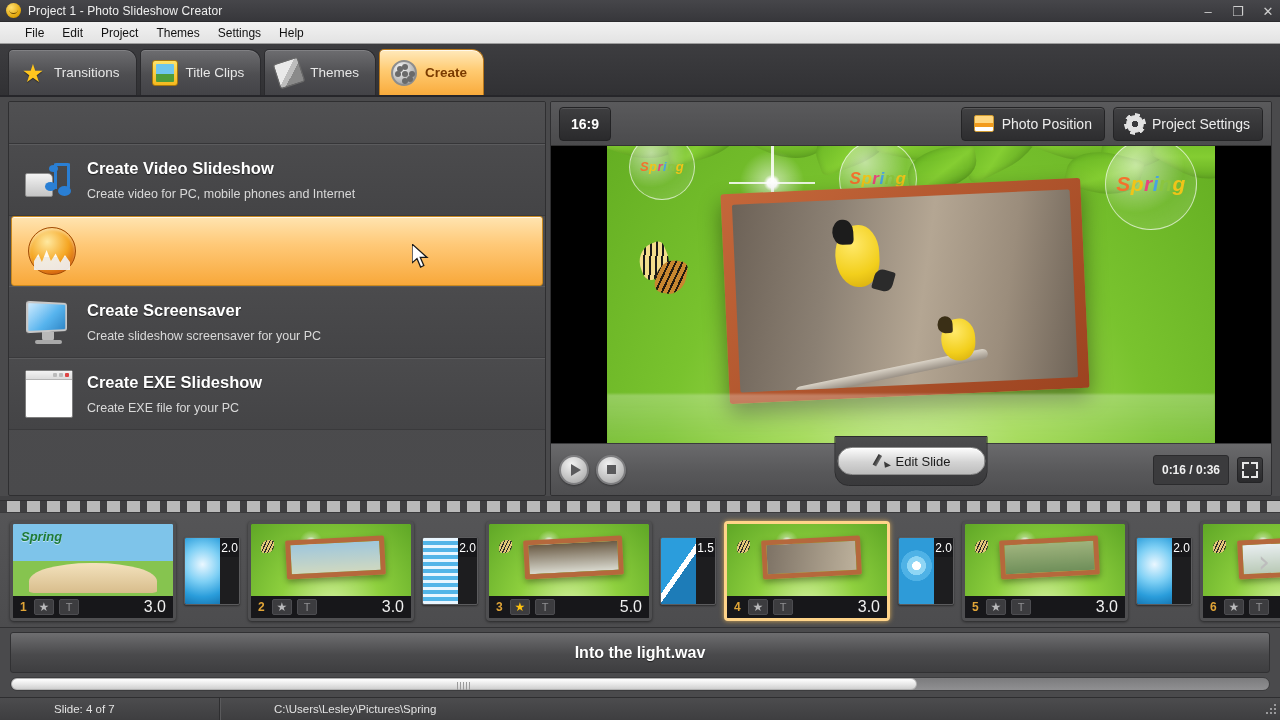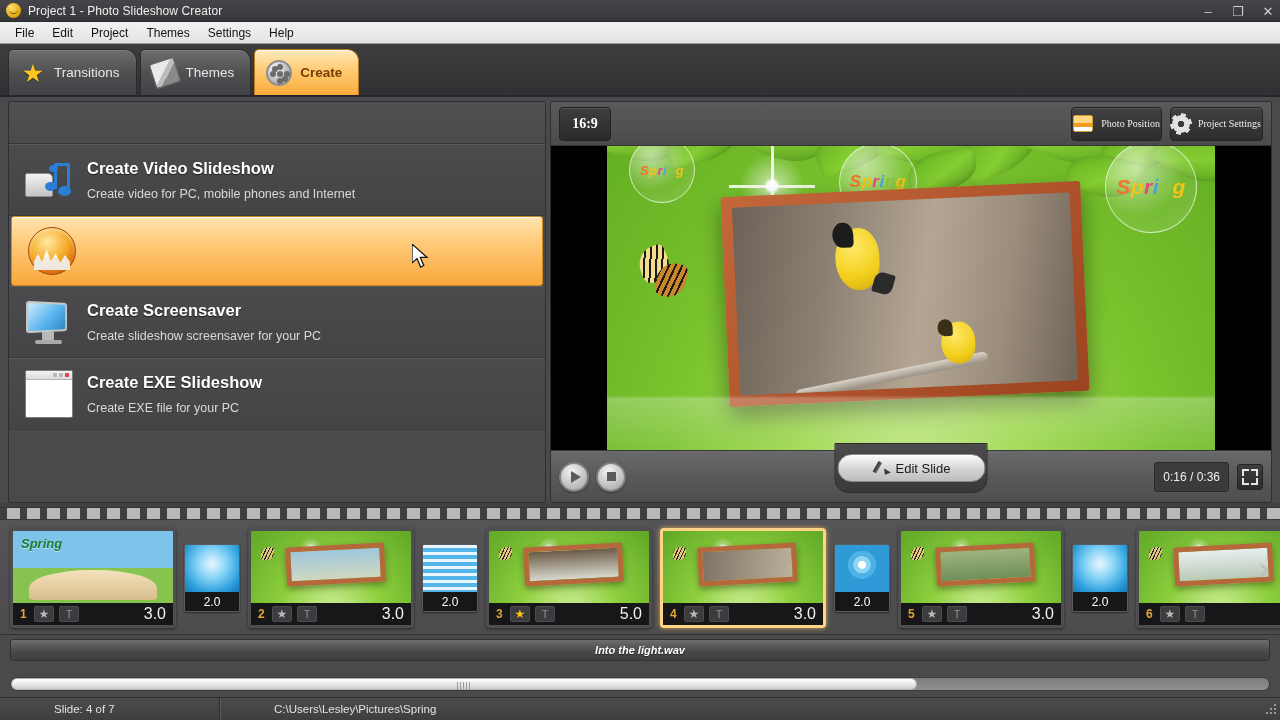--- a/index.html
+++ b/index.html
@@ -44,21 +44,21 @@
     color: #cfcfcf; font-size: 13px;
   }
   .wc { width: 16px; text-align: center; cursor: default; line-height: 1; }
 
   
   .menubar {
     height: 22px; flex: 0 0 22px;
     background: linear-gradient(#f2f2f2, #e3e3e3);
     border-bottom: 1px solid #9d9d9d;
     display: flex; align-items: center;
-    padding-left: 6px;
+    padding-left: 16px;
     font-size: 12px; color: #111;
   }
   .menu-item { padding: 2px 9px; border-radius: 2px; cursor: default; }
 
   
   .tabbar {
     height: 53px; flex: 0 0 53px;
     background: linear-gradient(#3d3d40, #313134);
     display: flex; align-items: flex-end;
     padding: 0 0 0 8px;
@@ -242,38 +242,37 @@
     background: linear-gradient(#4e4e50, #444446);
     border: 1px solid #2f2f31; border-radius: 2px;
     overflow: hidden;
   }
   .preview-top {
     height: 44px; flex: 0 0 44px;
     display: flex; align-items: center; gap: 8px;
     padding: 0 8px;
     background: linear-gradient(#5a5a5c, #4b4b4d);
     border-bottom: 1px solid #333;
-    font-family: Liberation Serif, serif;
   }
   .aspect-btn {
     width: 52px; height: 34px;
     background: linear-gradient(#3e3e40, #2a2a2c);
     border: 1px solid #232325; border-radius: 4px;
     color: #fff; font-size: 14px; font-weight: bold;
     display: flex; align-items: center; justify-content: center;
     box-shadow: inset 0 1px 0 rgba(255,255,255,.12);
     cursor: default;
   }
   .spacer { flex: 1 1 auto; }
   .pill-btn {
-    height: 34px; padding: 0 1px;
+    height: 34px; padding: 0 12px;
     display: flex; align-items: center; gap: 8px;
     background: linear-gradient(#414143, #2d2d2f);
     border: 1px solid #242426; border-radius: 4px;
-    color: #ededed; font-size: 10px;
+    color: #ededed; font-size: 14px;
     box-shadow: inset 0 1px 0 rgba(255,255,255,.12);
     cursor: default;
   }
   .ico-photopos {
     width: 20px; height: 17px; flex: 0 0 20px; border-radius: 2px;
     background: linear-gradient(#ffd780 0 45%, #f29b1d 45% 72%, #ffffff 72%);
     border: 1px solid #d09c33;
   }
   .ico-gear {
     width: 18px; height: 18px; flex: 0 0 18px; position: relative;
@@ -425,21 +424,21 @@
     background: linear-gradient(90deg, #2f2f2f, #6b6b6b); transform: rotate(38deg);
   }
   .ico-pencil::after {
     content: ""; position: absolute; left: 10px; top: 11px; width: 0; height: 0;
     border-left: 4px solid transparent; border-right: 4px solid transparent;
     border-top: 5px solid #3a3a3a; transform: rotate(38deg);
   }
   .time-chip {
     height: 30px; padding: 0 8px; border-radius: 3px;
     background: #3b3b3d; border: 1px solid #2b2b2d;
-    color: #f0f0f0; font-size: 12px; font-weight: normal;
+    color: #f0f0f0; font-size: 12px; font-weight: bold;
     display: flex; align-items: center; margin-left: auto;
   }
   .fs-btn {
     width: 26px; height: 26px; margin-left: 8px;
     background: linear-gradient(#3d3d3f, #2b2b2d);
     border: 1px solid #242426; border-radius: 3px;
     position: relative; cursor: default;
   }
   .fs-btn i {
     position: absolute; width: 7px; height: 7px; border: 2px solid #e6e6e6;
@@ -492,21 +491,21 @@
     font-size: 11px; color: #8f8f92;
   }
   .chip.star { color: #b9b9bb; font-size: 12px; }
   .chip.star.on { color: #ffc20e; }
   .sc-dur { margin-left: auto; font-size: 16px; color: #f0f0f0; }
 
   .trans-card {
     width: 56px; height: 68px; flex: 0 0 56px;
     margin-right: 8px;
     background: #1d1d1f; border: 1px solid #5b5b5d; border-radius: 2px;
-    display: flex; flex-direction: column; overflow: hidden;
+    display: flex; flex-direction: row; overflow: hidden;
     box-shadow: 0 1px 2px rgba(0,0,0,.45); cursor: default;
   }
   .tc-thumb { flex: 1 1 auto; }
   .tc-dur {
     height: 19px; flex: 0 0 19px; background: #17171a; color: #fff;
     font-size: 12px; display: flex; align-items: center; justify-content: center;
   }
   .strip-next {
     position: absolute; right: 6px; top: 26px;
     width: 20px; height: 44px; color: #bdbdbd; font-size: 30px;
@@ -554,28 +553,27 @@
   .tr-lines { background: repeating-linear-gradient(#e9f6ff 0 3px, #53b5e8 3px 7px); }
   .tr-wipe  { background: linear-gradient(125deg, #2b9ddc 0 48%, #ffffff 48% 56%, #1d7cb8 56%); }
   .tr-ripple{ background: radial-gradient(circle at 50% 42%, #ffffff 0 10%, #8fd6f5 11% 22%, #4fb2e6 23% 36%, #2e9bd8 37%); }
 
   
   .audio-wrap {
     flex: 0 0 38px; padding: 4px 10px 0 10px;
     background: #4a4a4c;
   }
   .audio-bar {
-    height: 22px; border-radius: 3px;
+    height: 41px; border-radius: 3px;
     background: linear-gradient(#6e6e70, #4a4a4c 55%, #3e3e40);
     border: 1px solid #313133;
     display: flex; align-items: center; justify-content: center;
-    color: #fff; font-size: 11px; font-weight: bold;
+    color: #fff; font-size: 16px; font-weight: bold;
     text-shadow: 0 1px 1px rgba(0,0,0,.55);
     cursor: default;
-    font-style: italic;
   }
 
   
   .hscroll-wrap { flex: 0 0 24px; padding: 4px 10px 0 10px; background: #4a4a4c; }
   .hscroll {
     height: 14px; border-radius: 7px;
     background: linear-gradient(#7b7b7d, #909092);
     border: 1px solid #3c3c3e;
     position: relative; overflow: hidden;
   }
@@ -635,20 +633,26 @@
     <div class="menu-item">Settings</div>
     <div class="menu-item">Help</div>
   </div>
 
   <div class="tabbar">
     <div class="tab">
       <span class="tab-ico ico-star">★</span>
       <span>Transitions</span>
     </div>
     <div class="tab">
+      <span class="tab-ico ico-titleclip">
+          <i></i>
+        </span>
+      <span>Title Clips</span>
+    </div>
+    <div class="tab">
       <span class="tab-ico ico-brush"></span>
       <span>Themes</span>
     </div>
     <div class="tab active">
       <span class="tab-ico ico-reel"></span>
       <span>Create</span>
     </div>
   </div>
 
   <div class="main">
@@ -847,20 +851,24 @@
           <div class="mini-frame mf-flowers"></div>
         </div>
         <div class="sc-bar">
           <span class="sc-num">3</span>
           <span class="chip star on">★</span>
           <span class="chip">T</span>
           <span class="sc-dur">5.0</span>
         </div>
       </div>
 
+      <div class="trans-card">
+        <div class="tc-thumb tr-wipe"></div>
+        <div class="tc-dur">1.5</div>
+      </div>
 
       <div class="slide-card selected">
         <div class="sc-thumb th-green">
           <div class="mini-flare"></div>
             <div class="mini-bf"></div>
           <div class="mini-frame mf-birds"></div>
         </div>
         <div class="sc-bar">
           <span class="sc-num">4</span>
           <span class="chip star">★</span>

